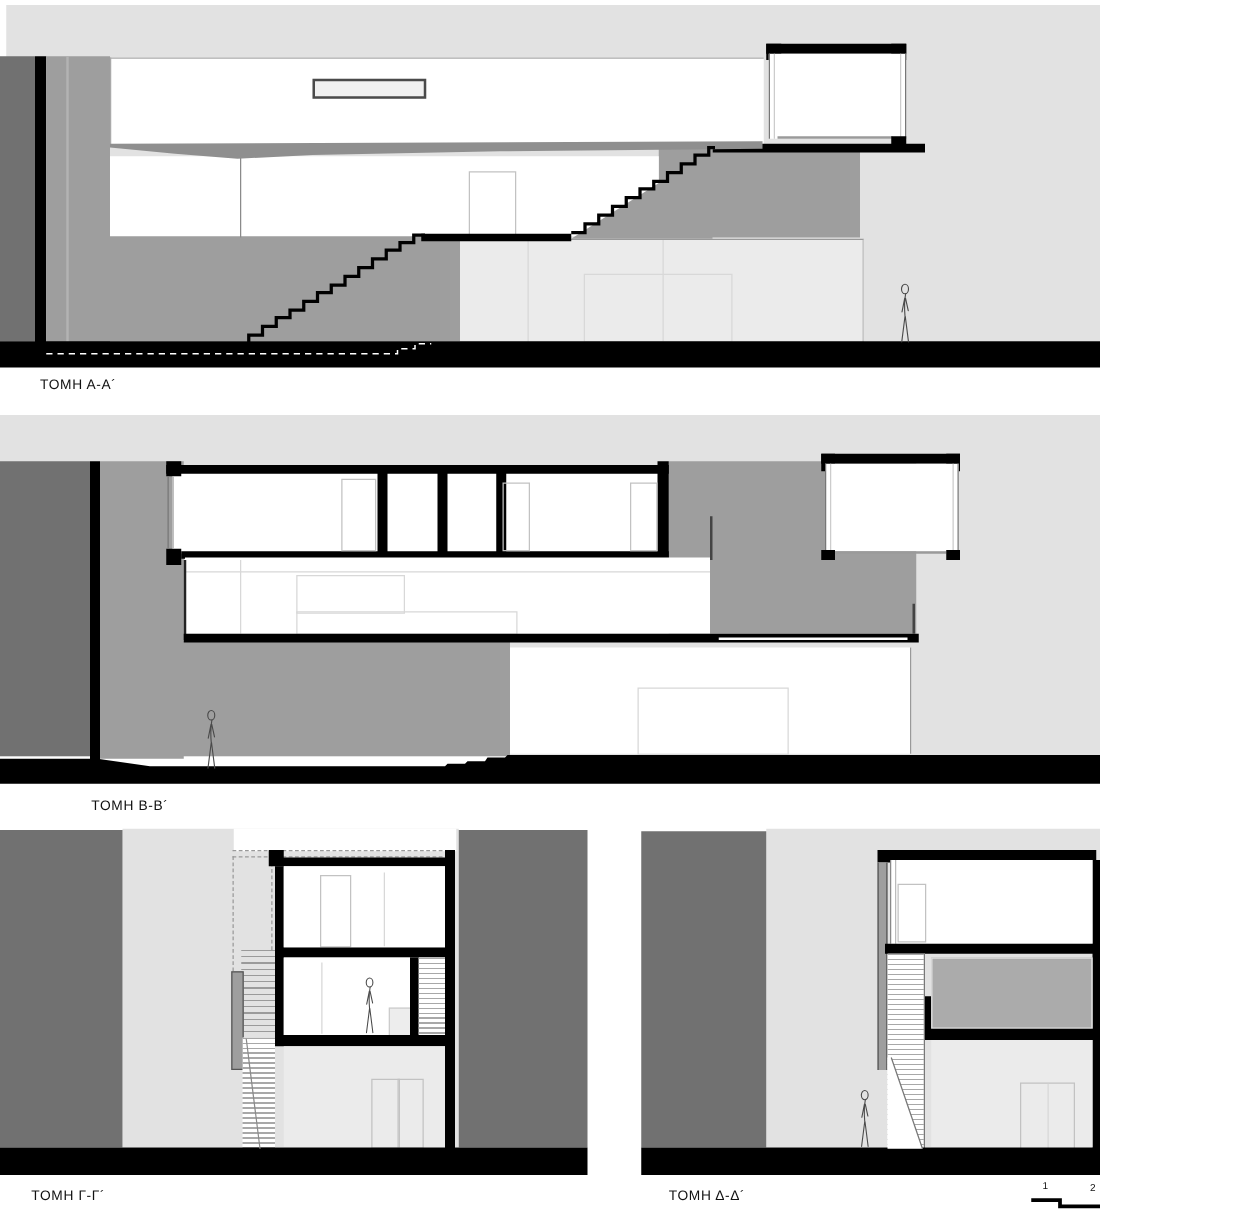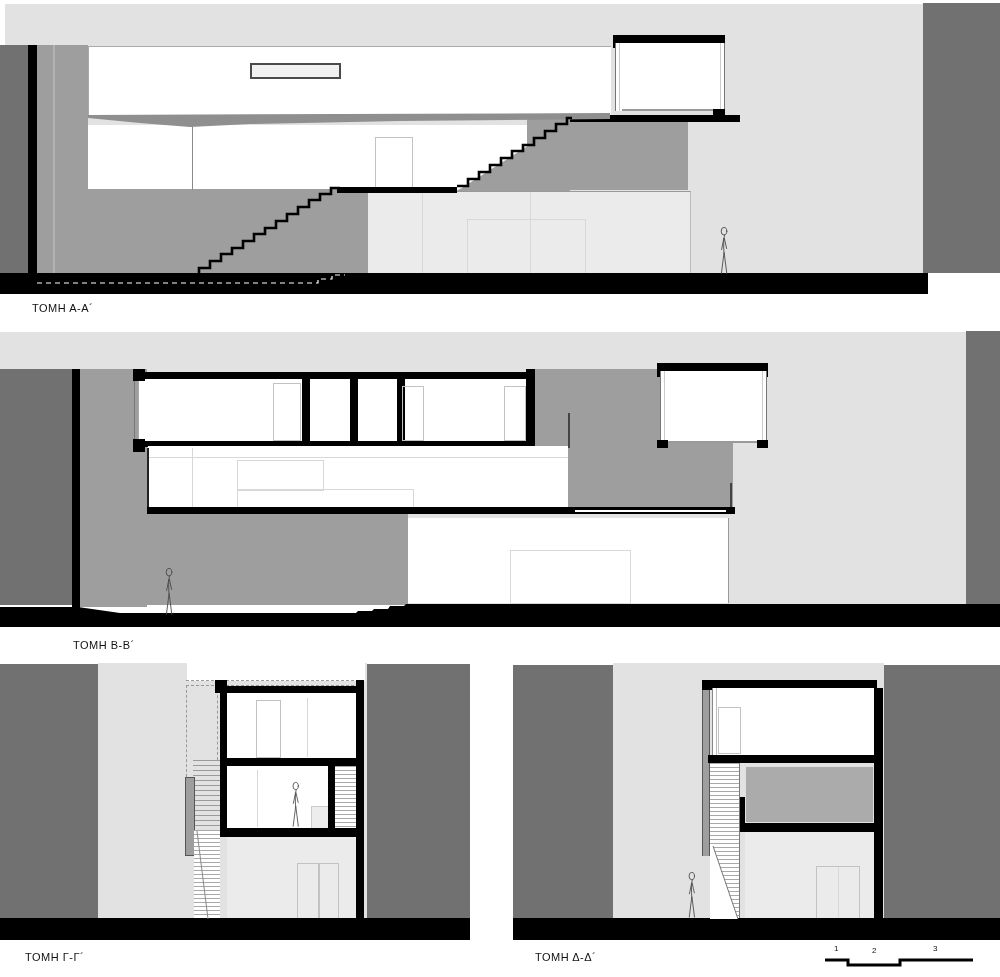--- a/index.html
+++ b/index.html
@@ -1,20 +1,20 @@
 <!DOCTYPE html>
 <html style="--backdrop: #e2e2e2; --dark_gray: #717171; --mid_gray: #9e9e9e; --ink: #000000; --room_light: #ebebeb; --room_gray: #ababab; --wedge: #8f8f8f;"><head>
 <meta charset="utf-8">
 <style>
   :root{
     --backdrop:#e2e2e2; --dark_gray:#717171; --mid_gray:#9e9e9e;
     --ink:#000000; --room_light:#ebebeb; --room_gray:#ababab; --wedge:#8f8f8f;
   }
   html,body{margin:0;padding:0;background:#fff;}
-  #sheet{position:relative;width:1000px;height:977px;background:#fff;overflow:hidden;
+  #sheet{position:relative;width:880px;height:977px;background:#fff;overflow:hidden;
          font-family:"Liberation Sans", sans-serif;}
   .abs{position:absolute;}
   .lt{background:var(--backdrop);}
   .dark{background:var(--dark_gray);}
   .mid{background:var(--mid_gray);}
   .ink{background:var(--ink);}
   .white{background:#ffffff;}
   .ltroom{background:var(--room_light);}
   .faint{border:1px solid #d8d8d8;}
   .faintline{background:#d8d8d8;}

